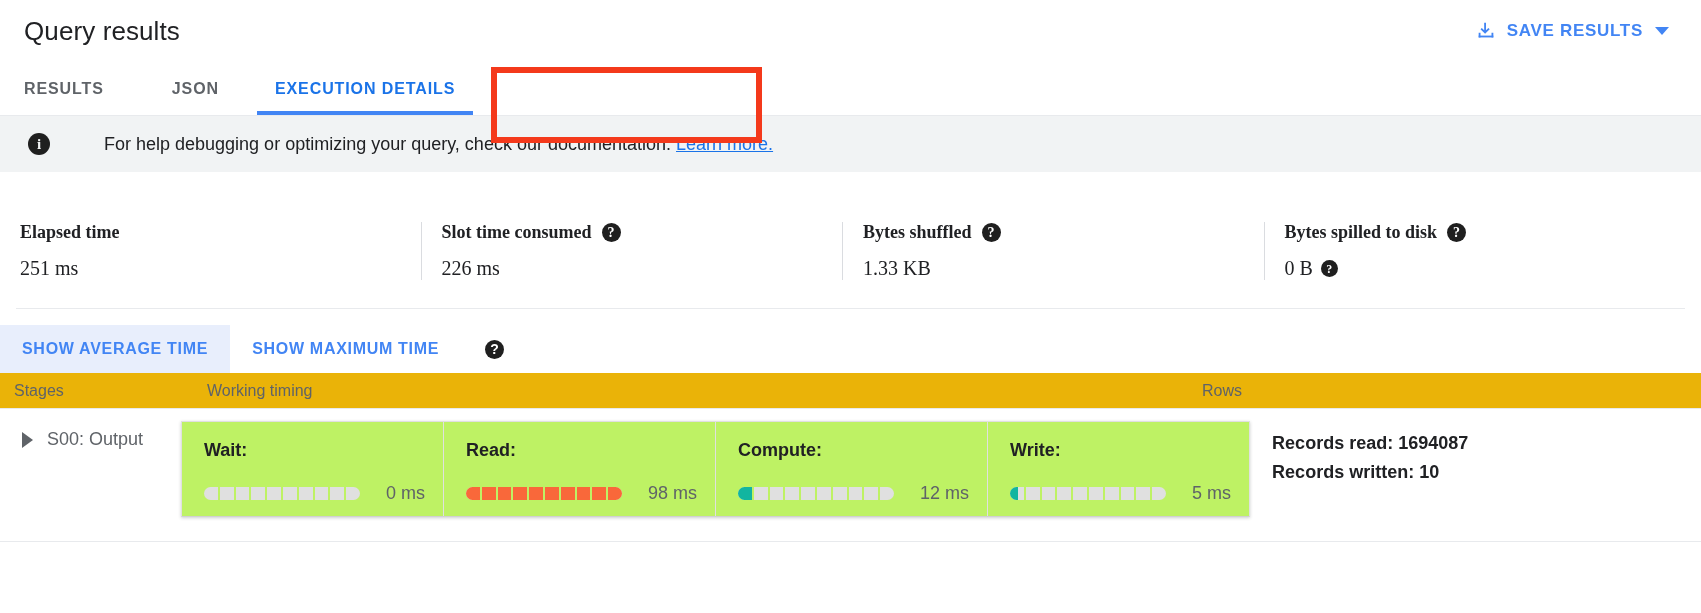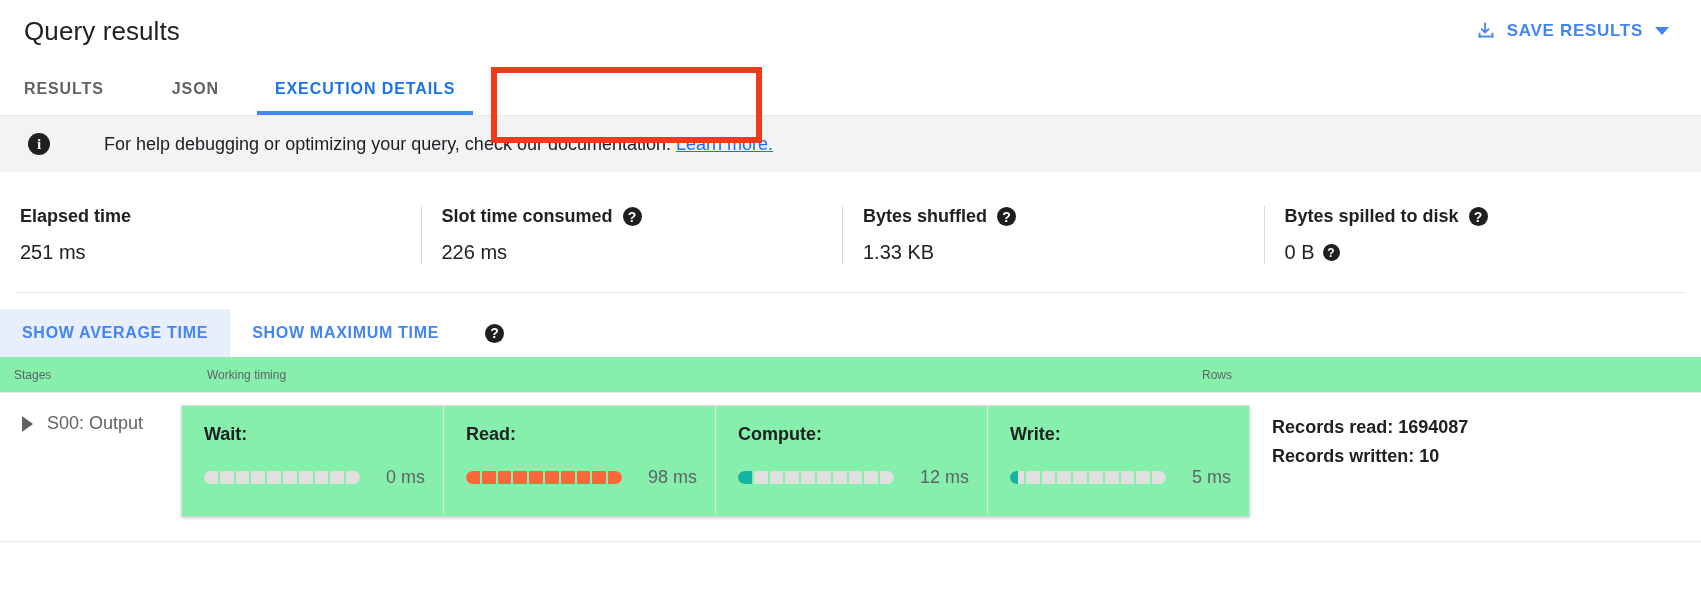--- a/index.html
+++ b/index.html
@@ -119,21 +119,22 @@
     color: #1a73e8;
     text-decoration: underline;
     cursor: pointer;
   }
 
   
   .stats {
     display: flex;
     padding: 34px 0 28px 0;
     border-bottom: 1px solid #e8eaed;
-    margin: 0 16px;
+    margin: 16px 16px;
+    font-family: Liberation Serif, serif;
   }
   .stat {
     flex: 1 1 0;
     padding-left: 20px;
     position: relative;
   }
   .stat + .stat { border-left: 1px solid #dadce0; }
   .stat:first-child { padding-left: 4px; }
   .stat-label {
     font-size: 18px;
@@ -186,25 +187,25 @@
     color: #4285f4;
     cursor: pointer;
     white-space: nowrap;
   }
   .toggle.selected { background: #e8eefc; }
   .toggles .help-icon { margin-left: 24px; }
 
   
   .table-head {
     display: flex;
-    background: #86efac;
+    background: #eab308;
     height: 36px;
     align-items: center;
     border-bottom: 1px solid #e8eaed;
-    font-size: 12px;
+    font-size: 16px;
     color: #5f6368;
   }
   .col-stages { width: 207px; padding-left: 14px; }
   .col-timing { flex: 1 1 auto; padding-left: 0px; }
   .col-rows   { width: 513px; padding-left: 14px; }
 
   .table-row {
     display: flex;
     align-items: flex-start;
     padding-top: 12px;
@@ -224,26 +225,26 @@
     width: 0; height: 0;
     border-top: 8px solid transparent;
     border-bottom: 8px solid transparent;
     border-left: 11px solid #5f6368;
     flex: 0 0 auto;
   }
 
   .timing-card {
     flex: 1 1 auto;
     margin-right: 8px;
-    background: #86efac;
+    background: #bef264;
     border: 1px solid #e0e0e0;
     border-bottom-color: #d0d0d0;
     box-shadow: 0 1px 3px rgba(60,64,67,.25);
     display: flex;
-    height: 112px;
+    height: 96px;
   }
   .phase {
     flex: 1 1 0;
     padding: 18px 18px 0 22px;
     display: flex;
     flex-direction: column;
   }
   .phase + .phase { border-left: 1px solid #e0e0e0; }
   .phase-label {
     font-size: 18px;

